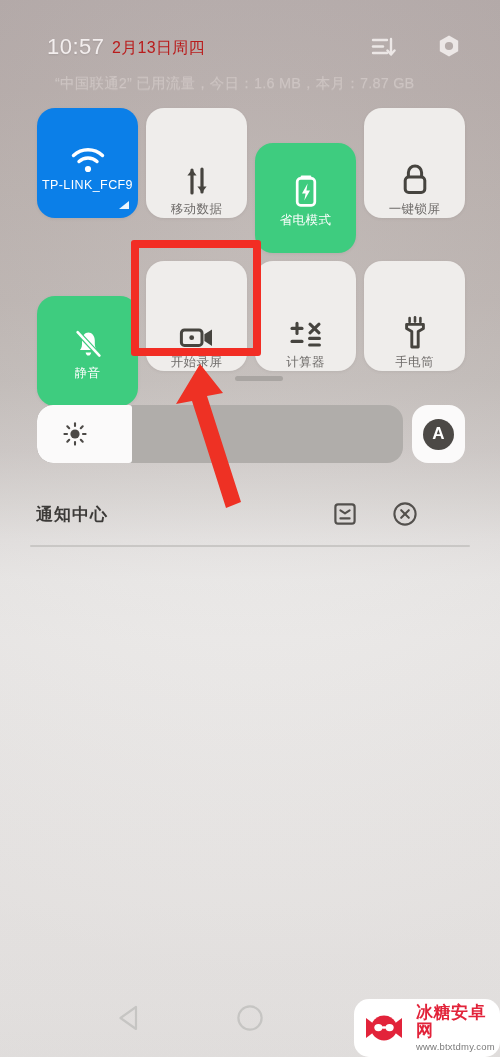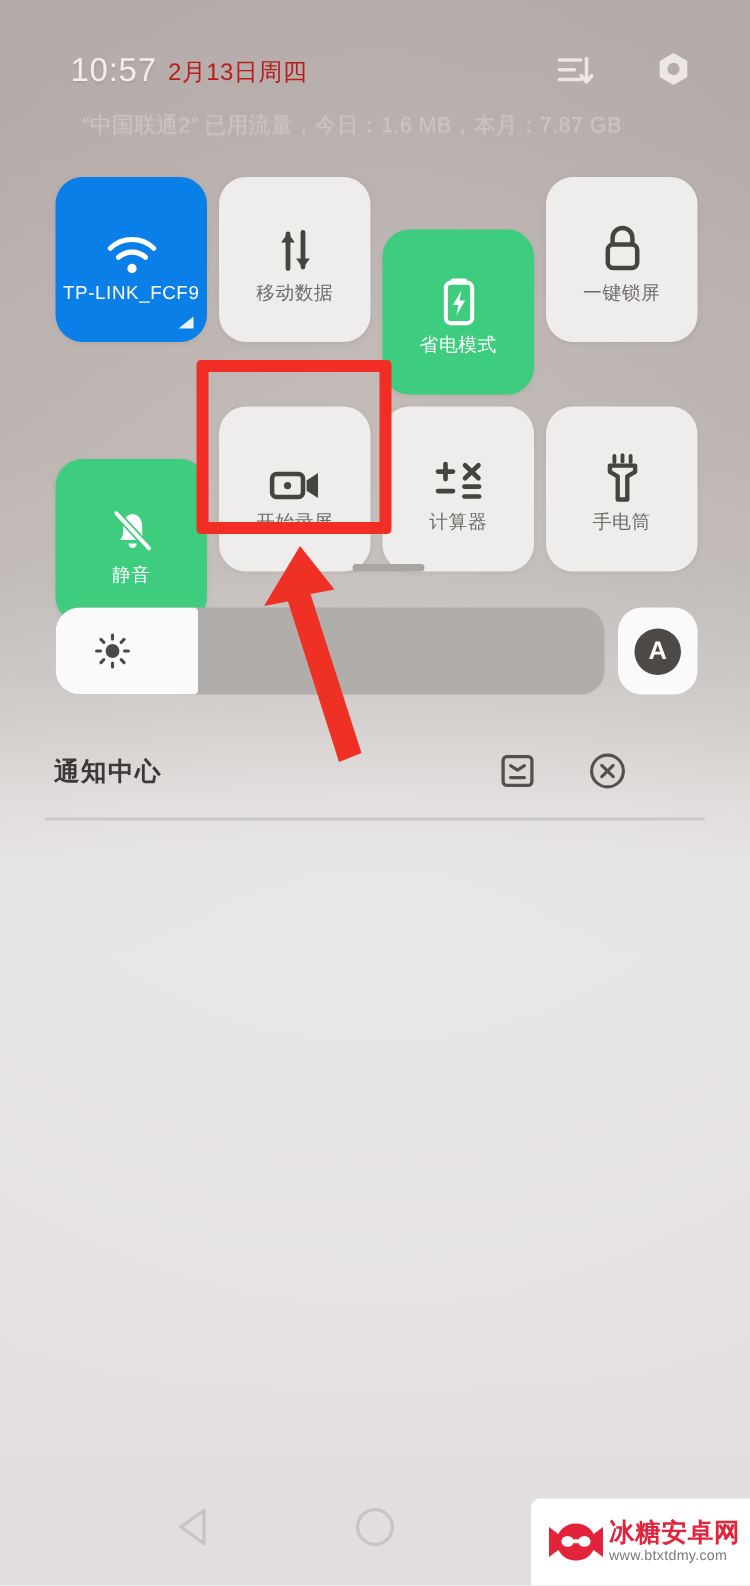--- a/index.html
+++ b/index.html
@@ -51,29 +51,29 @@
   .sb-icons{ position:absolute; right:36px; top:-2px; display:flex; align-items:center; gap:36px; }
   .sb-ico{ width:30px; height:30px; display:flex; align-items:center; justify-content:center; }
 
   .sb-traffic{
     position:absolute; left:55px; top:74px;
     font-size:14.5px; color:#cdc4c2; letter-spacing:.2px;
     text-shadow:0 1px 1px rgba(255,255,255,.12);
   }
 
   
-  #tiles{ position:absolute; left:37px; top:118px; width:428px; }
+  #tiles{ position:absolute; left:37px; top:108px; width:428px; }
   .tile-row{ display:flex; gap:8px; margin-bottom:8px; }
   .tile{
     width:101px; height:110px; border-radius:18px;
     display:flex; flex-direction:column; align-items:center; justify-content:center;
     position:relative;
     box-shadow:0 1px 3px rgba(90,80,78,.10);
   }
-  .tile.off{ background:#efedeb; }
+  .tile.off{ background:#efedeb;justify-content:flex-end; }
   .tile.wifi{ background:#0b7fe8; }
   .tile.green{ background:#3ecc7f;margin-top:35px; }
   .tile-ico{ height:40px; display:flex; align-items:flex-end; justify-content:center; margin-bottom:4px; }
   .tile-label{
     font-size:12.5px; letter-spacing:.4px; text-align:center;
     color:#6e6b69; max-width:94px; overflow:hidden; white-space:nowrap;
   }
   .tile.wifi .tile-label,.tile.green .tile-label{ color:#ffffff; }
   .wifi-corner{
     position:absolute; right:9px; bottom:9px;
@@ -131,22 +131,22 @@
 
   
   #navbar{ position:absolute; left:0; bottom:0; width:500px; height:77px; }
   .nav-btn{ position:absolute; top:18px; width:40px; height:40px; display:flex; align-items:center; justify-content:center; }
   #nav-back{ left:110px; }
   #nav-home{ left:230px; }
 
   
   #watermark{
     position:absolute; right:0; bottom:0; width:146px; height:58px;
-    background:#ffffff; display:flex; align-items:center; gap:0;
-    padding-left:8px; border-top-left-radius:6px;
+    background:#ffffff; display:flex; align-items:center; gap:10px;
+    padding-left:8px; border-top-left-radius:6px;border-radius:15px;
   }
   #wm-logo{ width:44px; height:34px; flex:none; }
   #wm-text{ display:flex; flex-direction:column; justify-content:center; }
   #wm-name{ font-size:17px; font-weight:800; color:#e2233a; letter-spacing:.5px; line-height:1.05; }
   #wm-url{ font-size:9.5px; color:#7a7a7a; letter-spacing:.2px; margin-top:1px; }
 </style>
 </head>
 <body>
 
 <div id="backdrop"></div>

